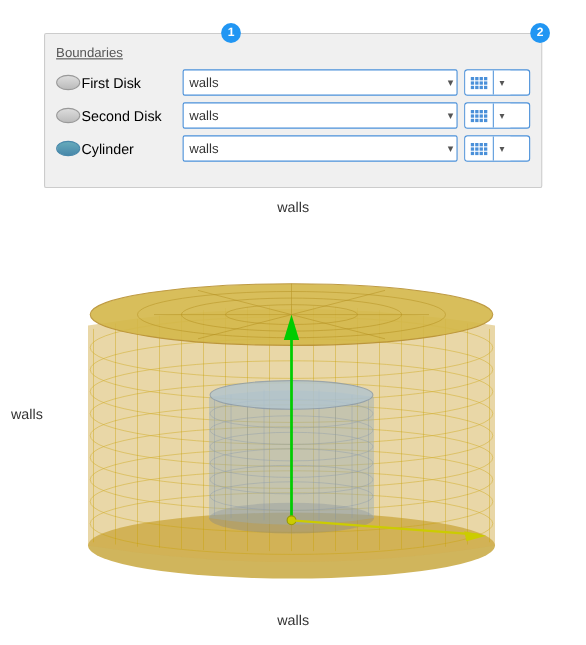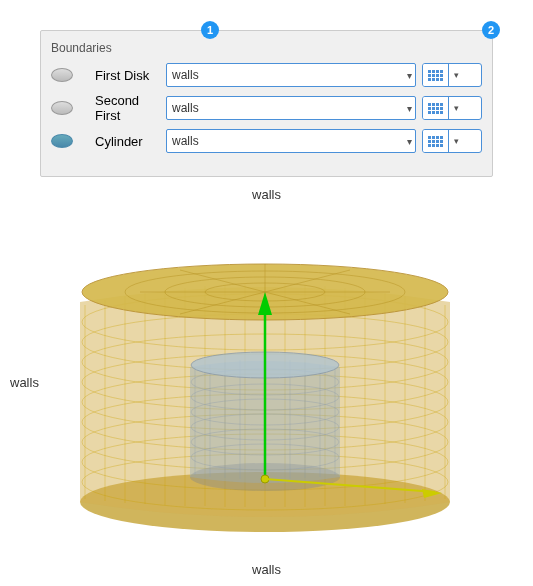--- a/index.html
+++ b/index.html
@@ -19,20 +19,21 @@
       margin: 30px 40px 0 40px;
       padding: 10px 10px 10px 10px;
       position: relative;
       border-radius: 2px;
     }
 
     .boundaries-label {
       font-size: 12px;
       color: #555;
       margin-bottom: 8px;
+      text-decoration: underline;
     }
 
     .badge {
       display: inline-flex;
       align-items: center;
       justify-content: center;
       width: 18px;
       height: 18px;
       border-radius: 50%;
       color: white;
@@ -185,21 +186,21 @@
     .boundaries-row {
       display: flex;
       align-items: center;
       margin-bottom: 6px;
     }
 
     .label-col {
       width: 115px;
       display: flex;
       align-items: center;
-      gap: 22px;
+      gap: 1px;
     }
 
     .middle-col {
       flex: 1;
       margin-right: 6px;
     }
 
     .right-col {
       width: 60px;
       display: flex;
@@ -256,21 +257,21 @@
       <div class="icon-divider"></div>
       <button class="icon-btn">
         <span class="chevron-down">▾</span>
       </button>
     </div>
   </div>
 
   <div class="boundaries-row">
     <div class="label-col">
       <div class="disk-icon disk-gray"></div>
-      <span>Second First</span>
+      <span>Second Disk</span>
     </div>
     <div class="middle-col">
       <div class="dropdown-wrapper">
         <select class="dropdown-input">
           <option>walls</option>
           <option>inlet</option>
           <option>outlet</option>
           <option>symmetry</option>
         </select>
         <span class="dropdown-arrow">▾</span>

